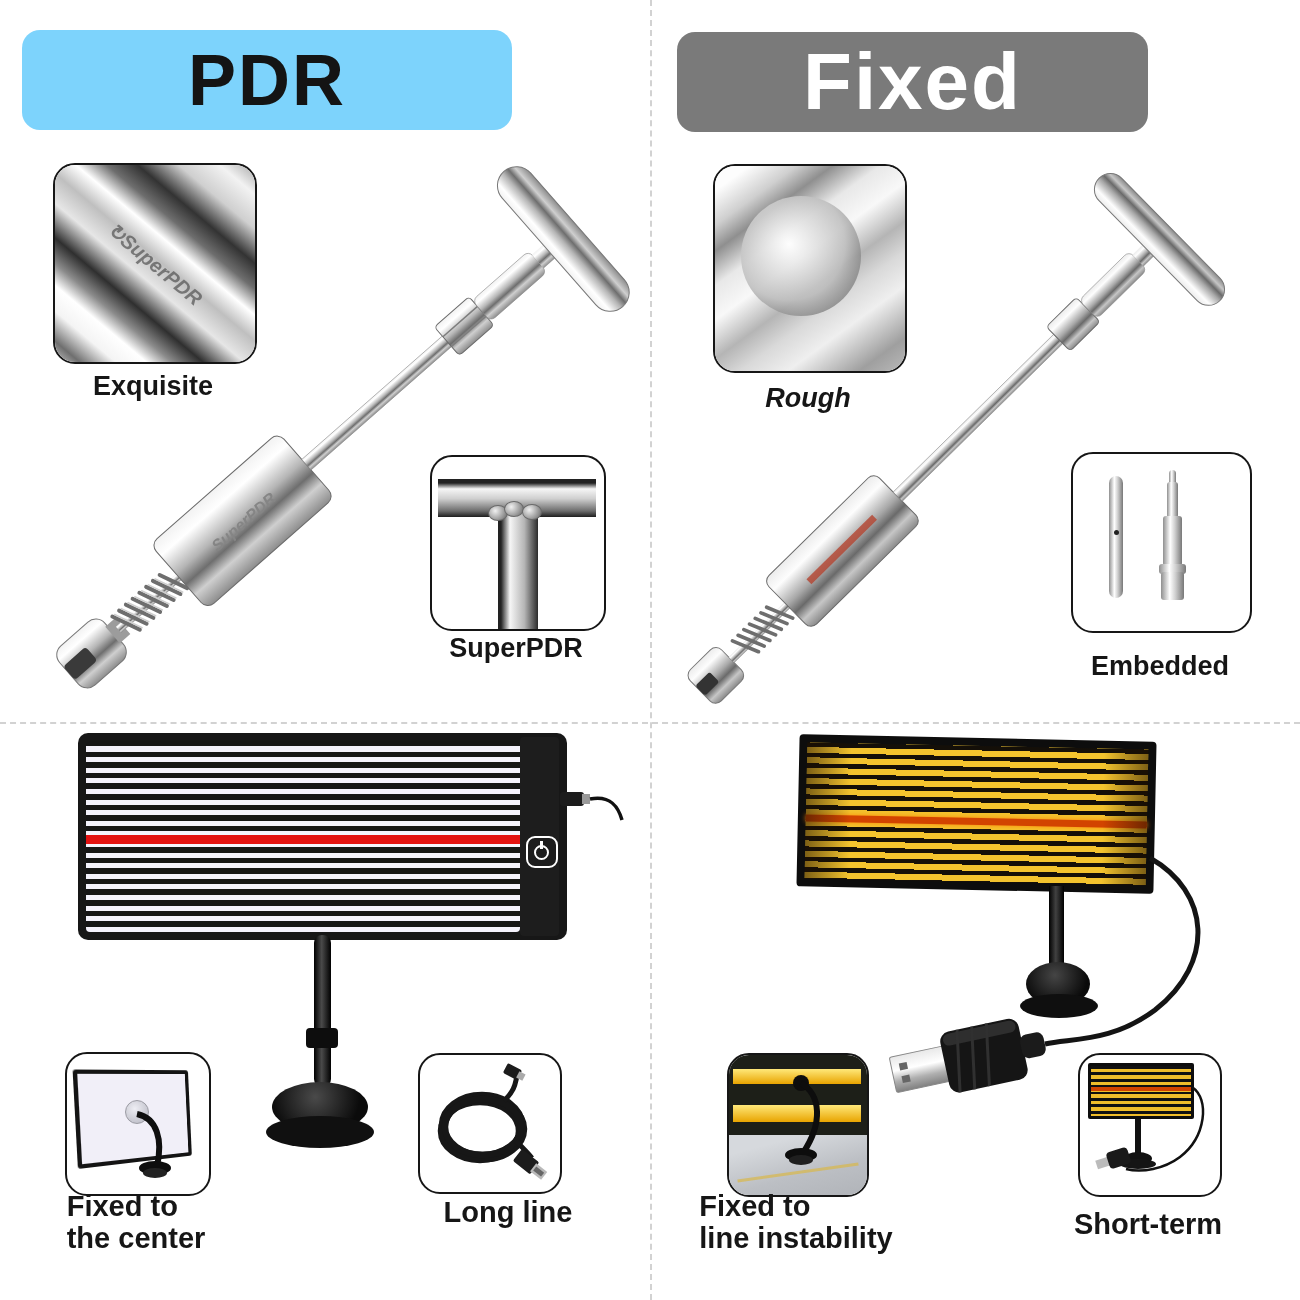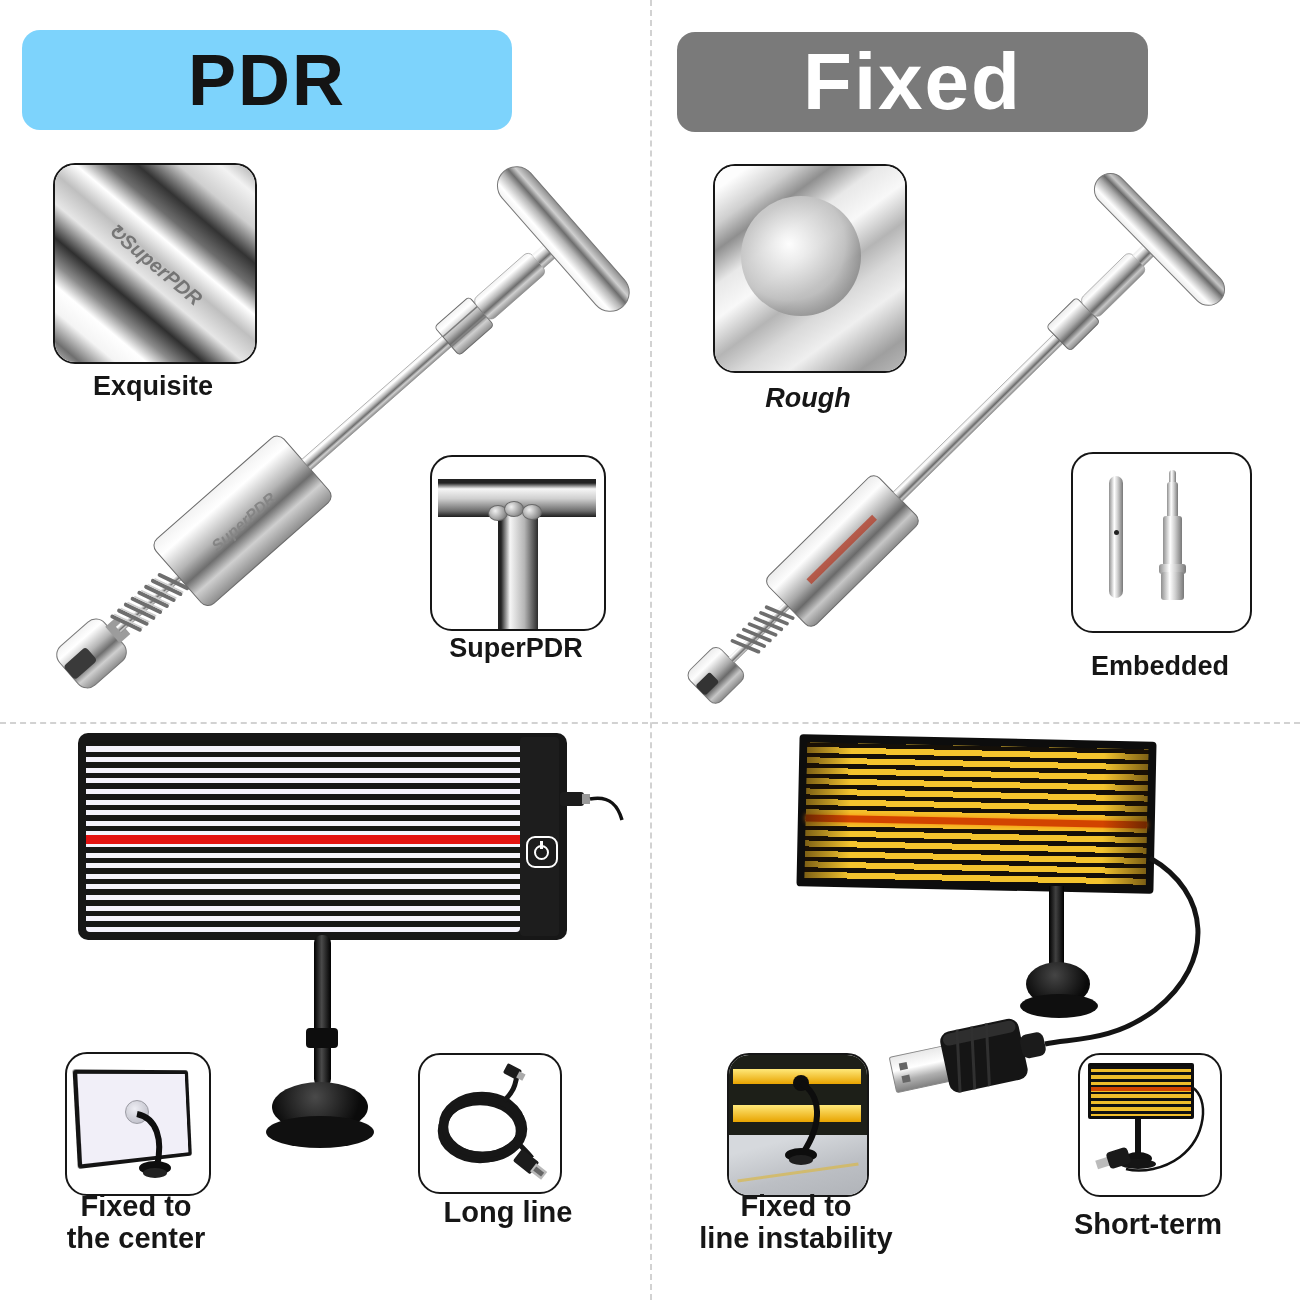--- a/index.html
+++ b/index.html
@@ -12,21 +12,21 @@
   .divider-h{left:0;top:722px;width:1300px;height:0;border-top:2px dashed #d2d2d2;}
 
   
   .banner{display:flex;align-items:center;justify-content:center;border-radius:18px;
           font-weight:bold;letter-spacing:2px;}
   #banner-pdr{left:22px;top:30px;width:490px;height:100px;background:#7dd3fc;color:#141414;font-size:72px;}
   #banner-others{left:677px;top:32px;width:471px;height:100px;background:#7a7a7a;color:#ffffff;font-size:80px;}
 
   
   .caption{transform:translateX(-50%);font-weight:bold;color:#161616;font-size:27px;
-           text-align:center;line-height:31px;white-space:nowrap;}
+           line-height:31px;white-space:nowrap;}
   .caption.big{font-size:29px;line-height:32px;}
 
   
   .inset{background:#fff;border:2px solid #161616;border-radius:22px;overflow:hidden;}
 
   
   .exq-bg{position:absolute;left:-60px;top:-60px;width:330px;height:330px;transform:rotate(40deg);
     background:linear-gradient(0deg,#ffffff 0%,#d9d9d9 7%,#6f6f6f 13%,#f4f4f4 20%,#ffffff 26%,
       #8b8b8b 31%,#2f2f2f 37%,#e6e6e6 45%,#bfbfbf 52%,#ffffff 58%,#6e6e6e 64%,#333333 70%,
       #cfcfcf 78%,#f2f2f2 86%,#9c9c9c 94%,#e9e9e9 100%);}

